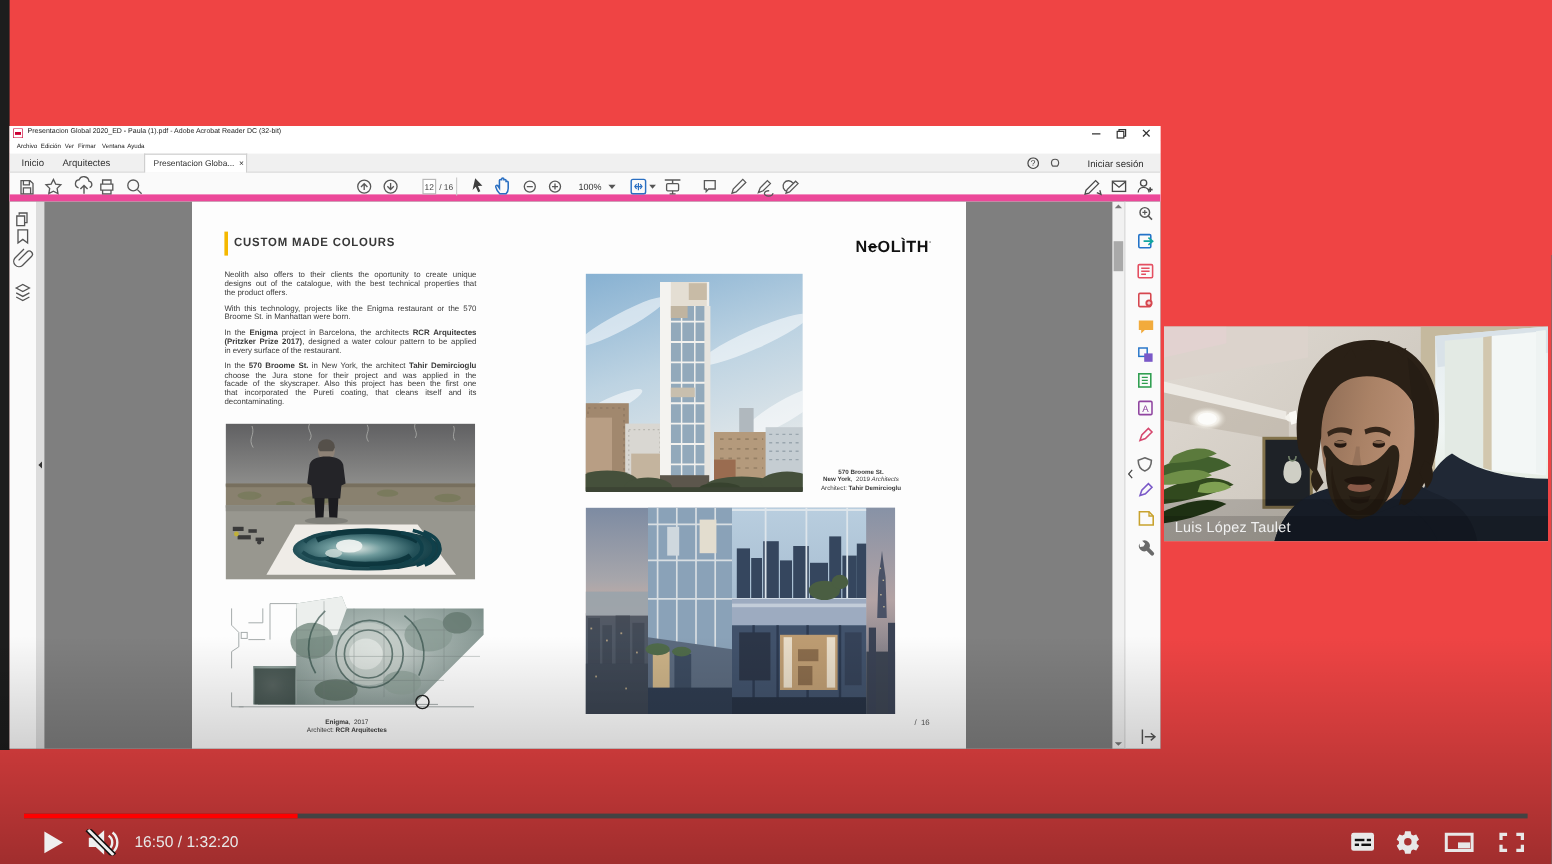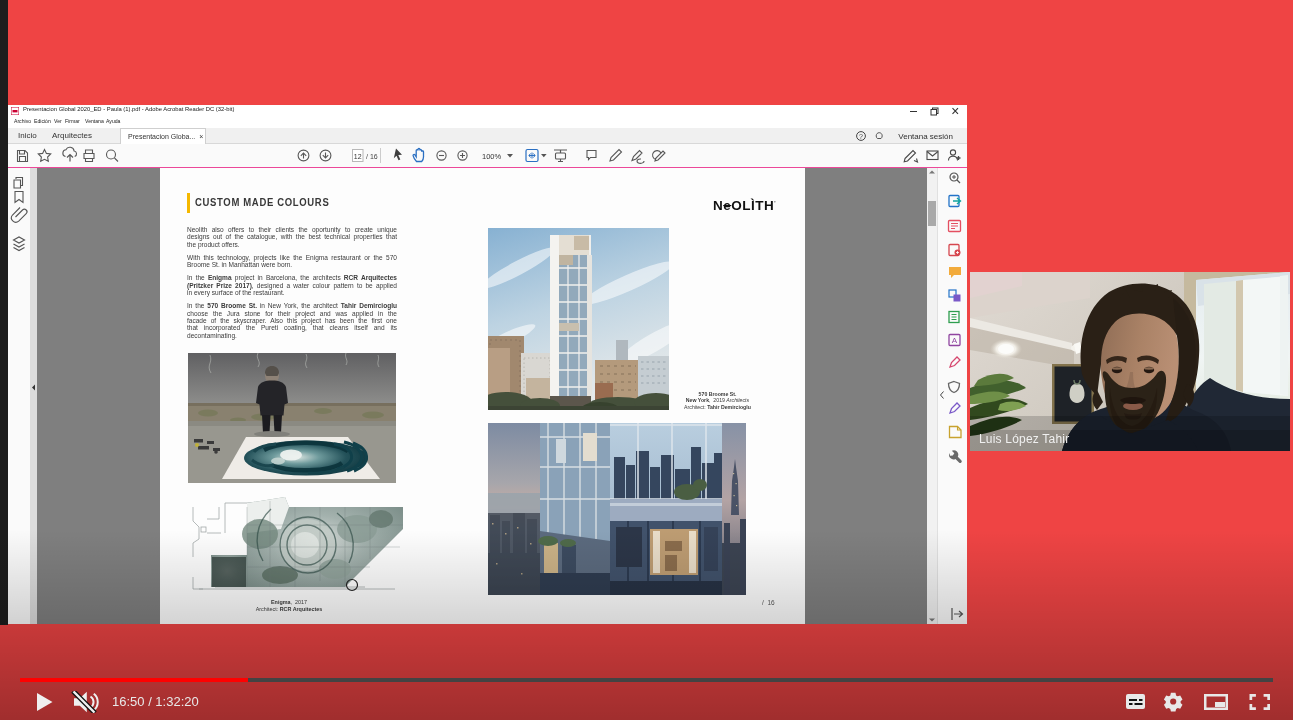--- a/index.html
+++ b/index.html
@@ -11,21 +11,21 @@
 #win{left:8px;top:105px;width:959px;height:519px;background:#fff}
 #titlebar{left:0;top:0;width:959px;height:12px;background:#fff}
 #title-ico{left:3px;top:2px;width:8px;height:8px}
 #title-txt{left:15px;top:1px;font-size:8px;color:#1a1a1a;white-space:nowrap;transform:scale(.73);transform-origin:0 0}
 #menubar{left:0;top:12px;width:959px;height:11px;background:#fff}
 .mi{position:absolute;top:2px;font-size:8px;color:#1a1a1a;transform:scale(.64);transform-origin:0 0}
 #tabbar{left:0;top:23px;width:959px;height:16px;background:#f0f0f0;border-bottom:1px solid #d8d8d8}
 .tab{position:absolute;top:3px;font-size:8px;color:#333}
 #tab-active{left:112px;top:0;width:86px;height:16px;background:#fff;border:1px solid #cfcfcf;border-bottom:none;font-size:7px;color:#333;padding:4px 0 0 7px;white-space:nowrap}
 #iniciar{right:14px;top:4px;font-size:8px;color:#303030}
-#toolbar{left:0;top:39px;width:959px;height:24px;background:#fafafa;border-bottom:1px solid #ec4899}
+#toolbar{left:0;top:39px;width:959px;height:24px;background:#fafafa;border-bottom:6px solid #ec4899}
 #content{left:0;top:63px;width:959px;height:456px;background:#7f7f7f;overflow:hidden}
 #sidebar{left:0;top:0;width:22px;height:456px;background:#fafafa}
 #sidebar2{left:22px;top:0;width:7px;height:456px;background:#dcdcdc}
 #page{left:152px;top:0;width:645px;height:456px;background:#fdfdfd}
 #vscroll{left:919px;top:0;width:10px;height:456px;background:#f1f1f1}
 #vthumb{left:1px;top:33px;width:8px;height:25px;background:#a9a9a9}
 #rpanel{left:929px;top:0;width:30px;height:456px;background:#fafafa;border-left:1px solid #e0e0e0}
 #cam{left:970px;top:272px;width:320px;height:179px;background:#c9c5bc;overflow:hidden}
 #camname{left:9px;top:160px;font-size:12px;color:#f0f0f0;letter-spacing:.2px}
 #dimmer{left:0;top:530px;width:1293px;height:190px;background:linear-gradient(rgba(0,0,0,0),rgba(0,0,0,.33));pointer-events:none}
@@ -60,21 +60,21 @@
   </div>
   <div id="tabbar" class="abs">
     <div class="tab" style="left:10px">Inicio</div>
     <div class="tab" style="left:44px">Arquitectes</div>
     <div id="tab-active" class="abs">Presentacion Globa...&nbsp;&nbsp;×</div>
     <svg class="abs" style="left:845px;top:3px" width="40" height="11" viewBox="0 0 40 11">
       <circle cx="8" cy="5" r="4.4" fill="none" stroke="#444" stroke-width="1"></circle>
       <text x="8" y="7.6" font-size="7" fill="#444" text-anchor="middle">?</text>
       <path d="M28 7.5 a3.4 3.4 0 0 0 1.2-2.6 c0-2-1.4-3.2-3-3.2 s-3 1.2-3 3.2 a3.4 3.4 0 0 0 1.2 2.6 z" fill="none" stroke="#555" stroke-width="1"></path>
     </svg>
-    <div id="iniciar" class="abs">Ventana sesión</div>
+    <div id="iniciar" class="abs">Iniciar sesión</div>
   </div>
   <div id="toolbar" class="abs">
   <svg width="959" height="24" viewBox="0 0 959 24">
     <g fill="none" stroke="#585858" stroke-width="1.1">
       <path d="M9.5 6.5 h7.5 l2.5 2.5 v8.5 h-10 Z M11.5 6.5 v3.5 h5 v-3.5 M11.5 17.5 v-5 h6 v5"></path>
       <path d="M36.5 5.5 l1.9 3.9 4.3.6-3.1 3 .7 4.3-3.8-2-3.8 2 .7-4.3-3.1-3 4.3-.6 Z"></path>
       <path d="M57.5 12.5 a3.4 3.4 0 0 1 .4-6.7 a4.3 4.3 0 0 1 8.2 1.2 a2.8 2.8 0 0 1 .6 5.4"></path>
       <path d="M59 13.5 l3-3 3 3 M62 11 v6.5" stroke-width="1.2"></path>
       <path d="M77.5 9.5 v-3.5 h7 v3.5 M76 9.5 h10 v5 h-10 Z M77.5 14.5 v3 h7 v-3"></path>
       <circle cx="103" cy="10.5" r="4.5"></circle>
@@ -559,21 +559,21 @@
     <path d="M140 116 C142 138 150 152 162 154 C174 152 183 136 187 116 C188 134 183 150 174 157 L150 157 C142 150 138 134 140 116 Z" fill="#251b11"></path>
     <ellipse cx="163" cy="134" rx="10" ry="4" fill="#8a5a48"></ellipse>
     <path d="M150 128 C155 124 171 124 176 128 C174 131 169 132 163 132 C157 132 152 131 150 128 Z" fill="#1f150e"></path>
     <path d="M154 141 C158 143 168 143 172 141 L170 146 C166 148 160 148 156 146 Z" fill="#241a12"></path>
 
   </g>
   <path d="M92 179 C98 158 110 146 124 140 L160 162 L198 148 C214 156 224 168 228 179 Z" fill="#1b222e"></path>
   <rect x="0" y="144" width="320" height="35" fill="#000" opacity=".17"></rect>
   <rect x="0" y="158" width="320" height="21" fill="#000" opacity=".15"></rect>
 </svg>
-<div id="camname" class="abs">Luis López Tahir</div>
+<div id="camname" class="abs">Luis López Taulet</div>
 </div>
 <div id="dimmer" class="abs"></div>
 <div id="pbar" class="abs">
       <div id="pred" class="abs"></div>
     </div>
 <svg class="abs" style="left:33px;top:691px" width="180" height="22" viewBox="0 0 180 22">
   <path d="M4 2 L19.5 11 L4 20 Z" fill="#efefef"></path>
   <g>
     <path d="M41 7.2 h5.8 l7-6.4 v20.4 l-7-6.4 h-5.8 Z" fill="#efefef"></path>
     <path d="M57.5 5.5 a6.5 6.5 0 0 1 0 11 M60.8 2.8 a10.5 10.5 0 0 1 0 16.4" stroke="#efefef" stroke-width="2" fill="none"></path>

